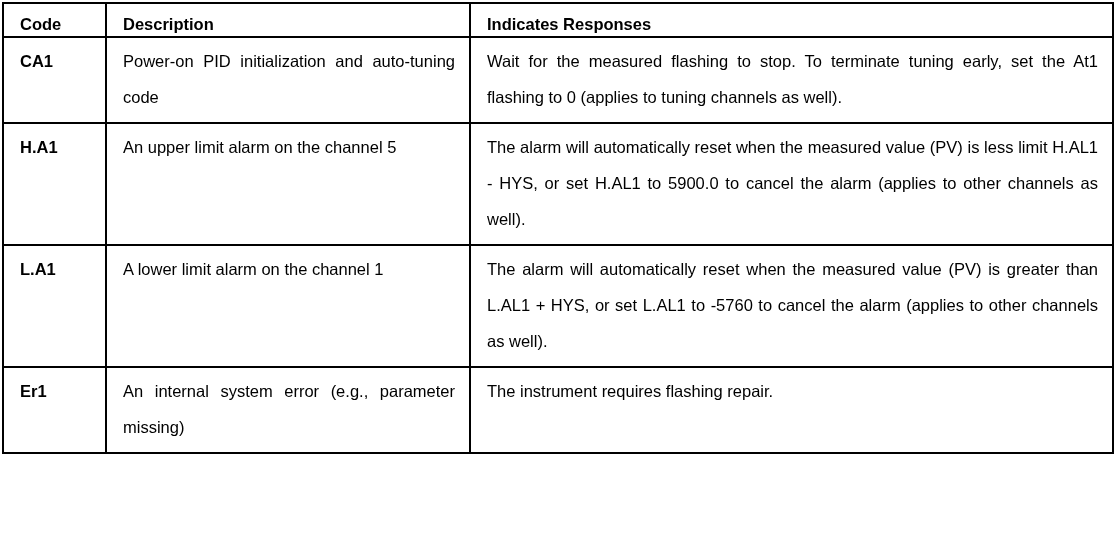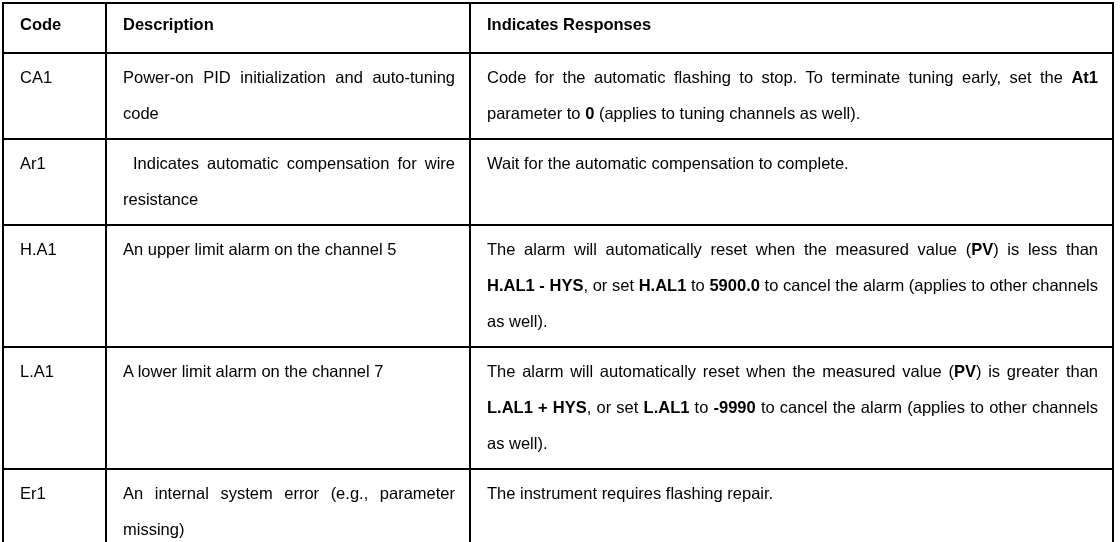--- a/index.html
+++ b/index.html
@@ -25,40 +25,40 @@
   }
   table.doc-table th,
   table.doc-table td {
     border: 2px solid #000000;
     vertical-align: top;
     overflow: hidden;
   }
   table.doc-table th {
     text-align: left;
     font-weight: bold;
-    padding: 8px 14px 16px 16px;
+    padding: 8px 14px 0 16px;
     line-height: 24px;
     font-size: 16.5px;
   }
   table.doc-table td {
     padding: 5px 14px 7px 16px;
     line-height: 36px;
   }
   td.code-cell {
-    font-weight: normal;
+    font-weight: bold;
   }
   td.desc-cell,
   td.resp-cell {
     text-align: justify;
   }
   td.desc-cell.indent {
     text-indent: 10px;
   }
   strong {
-    font-weight: bold;
+    font-weight: normal;
   }
 </style>
 </head>
 <body>
 
 <div class="page">
   <table class="doc-table">
     <colgroup>
       <col style="width:103px">
       <col style="width:364px">
@@ -68,36 +68,31 @@
       <tr>
         <th>Code</th>
         <th>Description</th>
         <th>Indicates Responses</th>
       </tr>
     </thead>
     <tbody>
         <tr>
           <td class="code-cell">CA1</td>
           <td class="desc-cell"><span>Power-on PID initialization and auto-tuning code</span></td>
-          <td class="resp-cell"><span>Code for the automatic flashing to stop. To terminate tuning early, set the </span><strong>At1</strong><span> parameter to </span><strong>0</strong><span> (applies to tuning channels as well).</span></td>
-        </tr>
-        <tr>
-          <td class="code-cell">Ar1</td>
-          <td class="desc-cell indent"><span>Indicates automatic compensation for wire resistance</span></td>
-          <td class="resp-cell"><span>Wait for the automatic compensation to complete.</span></td>
+          <td class="resp-cell"><span>Wait for the measured flashing to stop. To terminate tuning early, set the </span><strong>At1</strong><span> flashing to </span><strong>0</strong><span> (applies to tuning channels as well).</span></td>
         </tr>
         <tr>
           <td class="code-cell">H.A1</td>
           <td class="desc-cell"><span>An upper limit alarm on the channel 5</span></td>
-          <td class="resp-cell"><span>The alarm will automatically reset when the measured value (</span><strong>PV</strong><span>) is less than </span><strong>H.AL1 - HYS</strong><span>, or set </span><strong>H.AL1</strong><span> to </span><strong>5900.0</strong><span> to cancel the alarm (applies to other channels as well).</span></td>
+          <td class="resp-cell"><span>The alarm will automatically reset when the measured value (</span><strong>PV</strong><span>) is less limit </span><strong>H.AL1 - HYS</strong><span>, or set </span><strong>H.AL1</strong><span> to </span><strong>5900.0</strong><span> to cancel the alarm (applies to other channels as well).</span></td>
         </tr>
         <tr>
           <td class="code-cell">L.A1</td>
-          <td class="desc-cell"><span>A lower limit alarm on the channel 7</span></td>
-          <td class="resp-cell"><span>The alarm will automatically reset when the measured value (</span><strong>PV</strong><span>) is greater than </span><strong>L.AL1 + HYS</strong><span>, or set </span><strong>L.AL1</strong><span> to </span><strong>-9990</strong><span> to cancel the alarm (applies to other channels as well).</span></td>
+          <td class="desc-cell"><span>A lower limit alarm on the channel 1</span></td>
+          <td class="resp-cell"><span>The alarm will automatically reset when the measured value (</span><strong>PV</strong><span>) is greater than </span><strong>L.AL1 + HYS</strong><span>, or set </span><strong>L.AL1</strong><span> to </span><strong>-5760</strong><span> to cancel the alarm (applies to other channels as well).</span></td>
         </tr>
         <tr>
           <td class="code-cell">Er1</td>
           <td class="desc-cell"><span>An internal system error (e.g., parameter missing)</span></td>
           <td class="resp-cell"><span>The instrument requires flashing repair.</span></td>
         </tr>
       </tbody>
   </table>
 </div>
 

